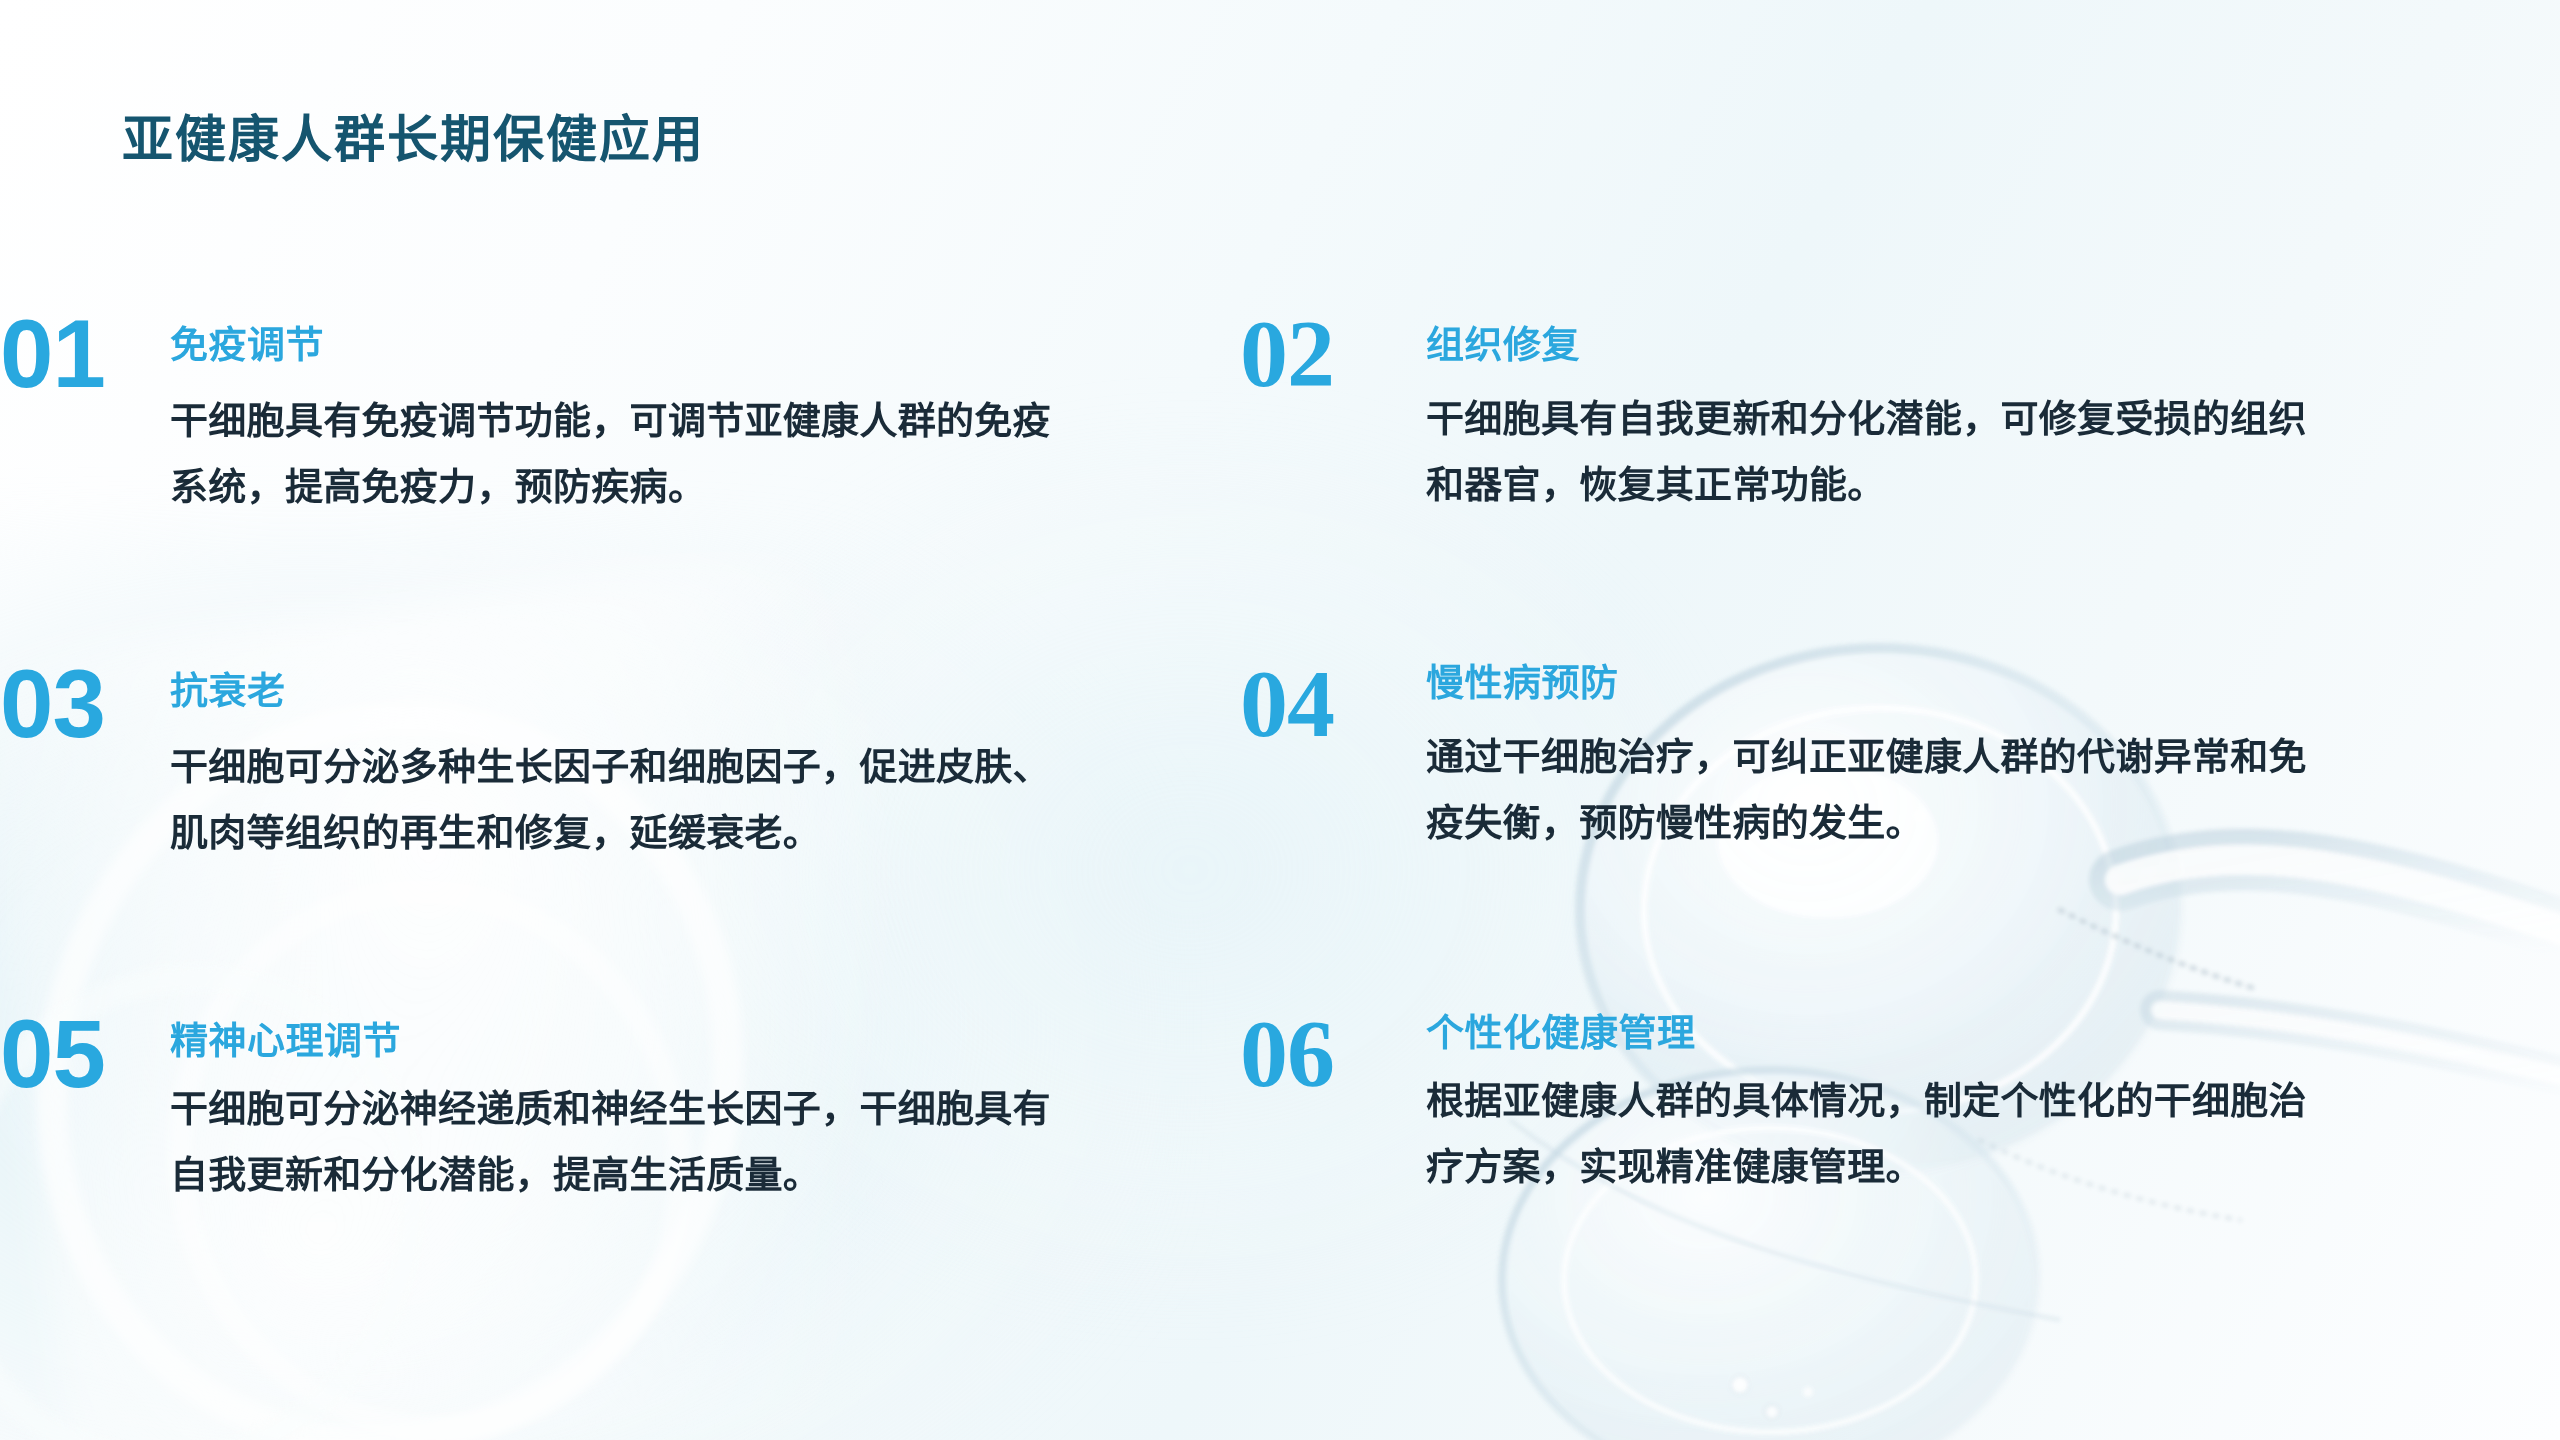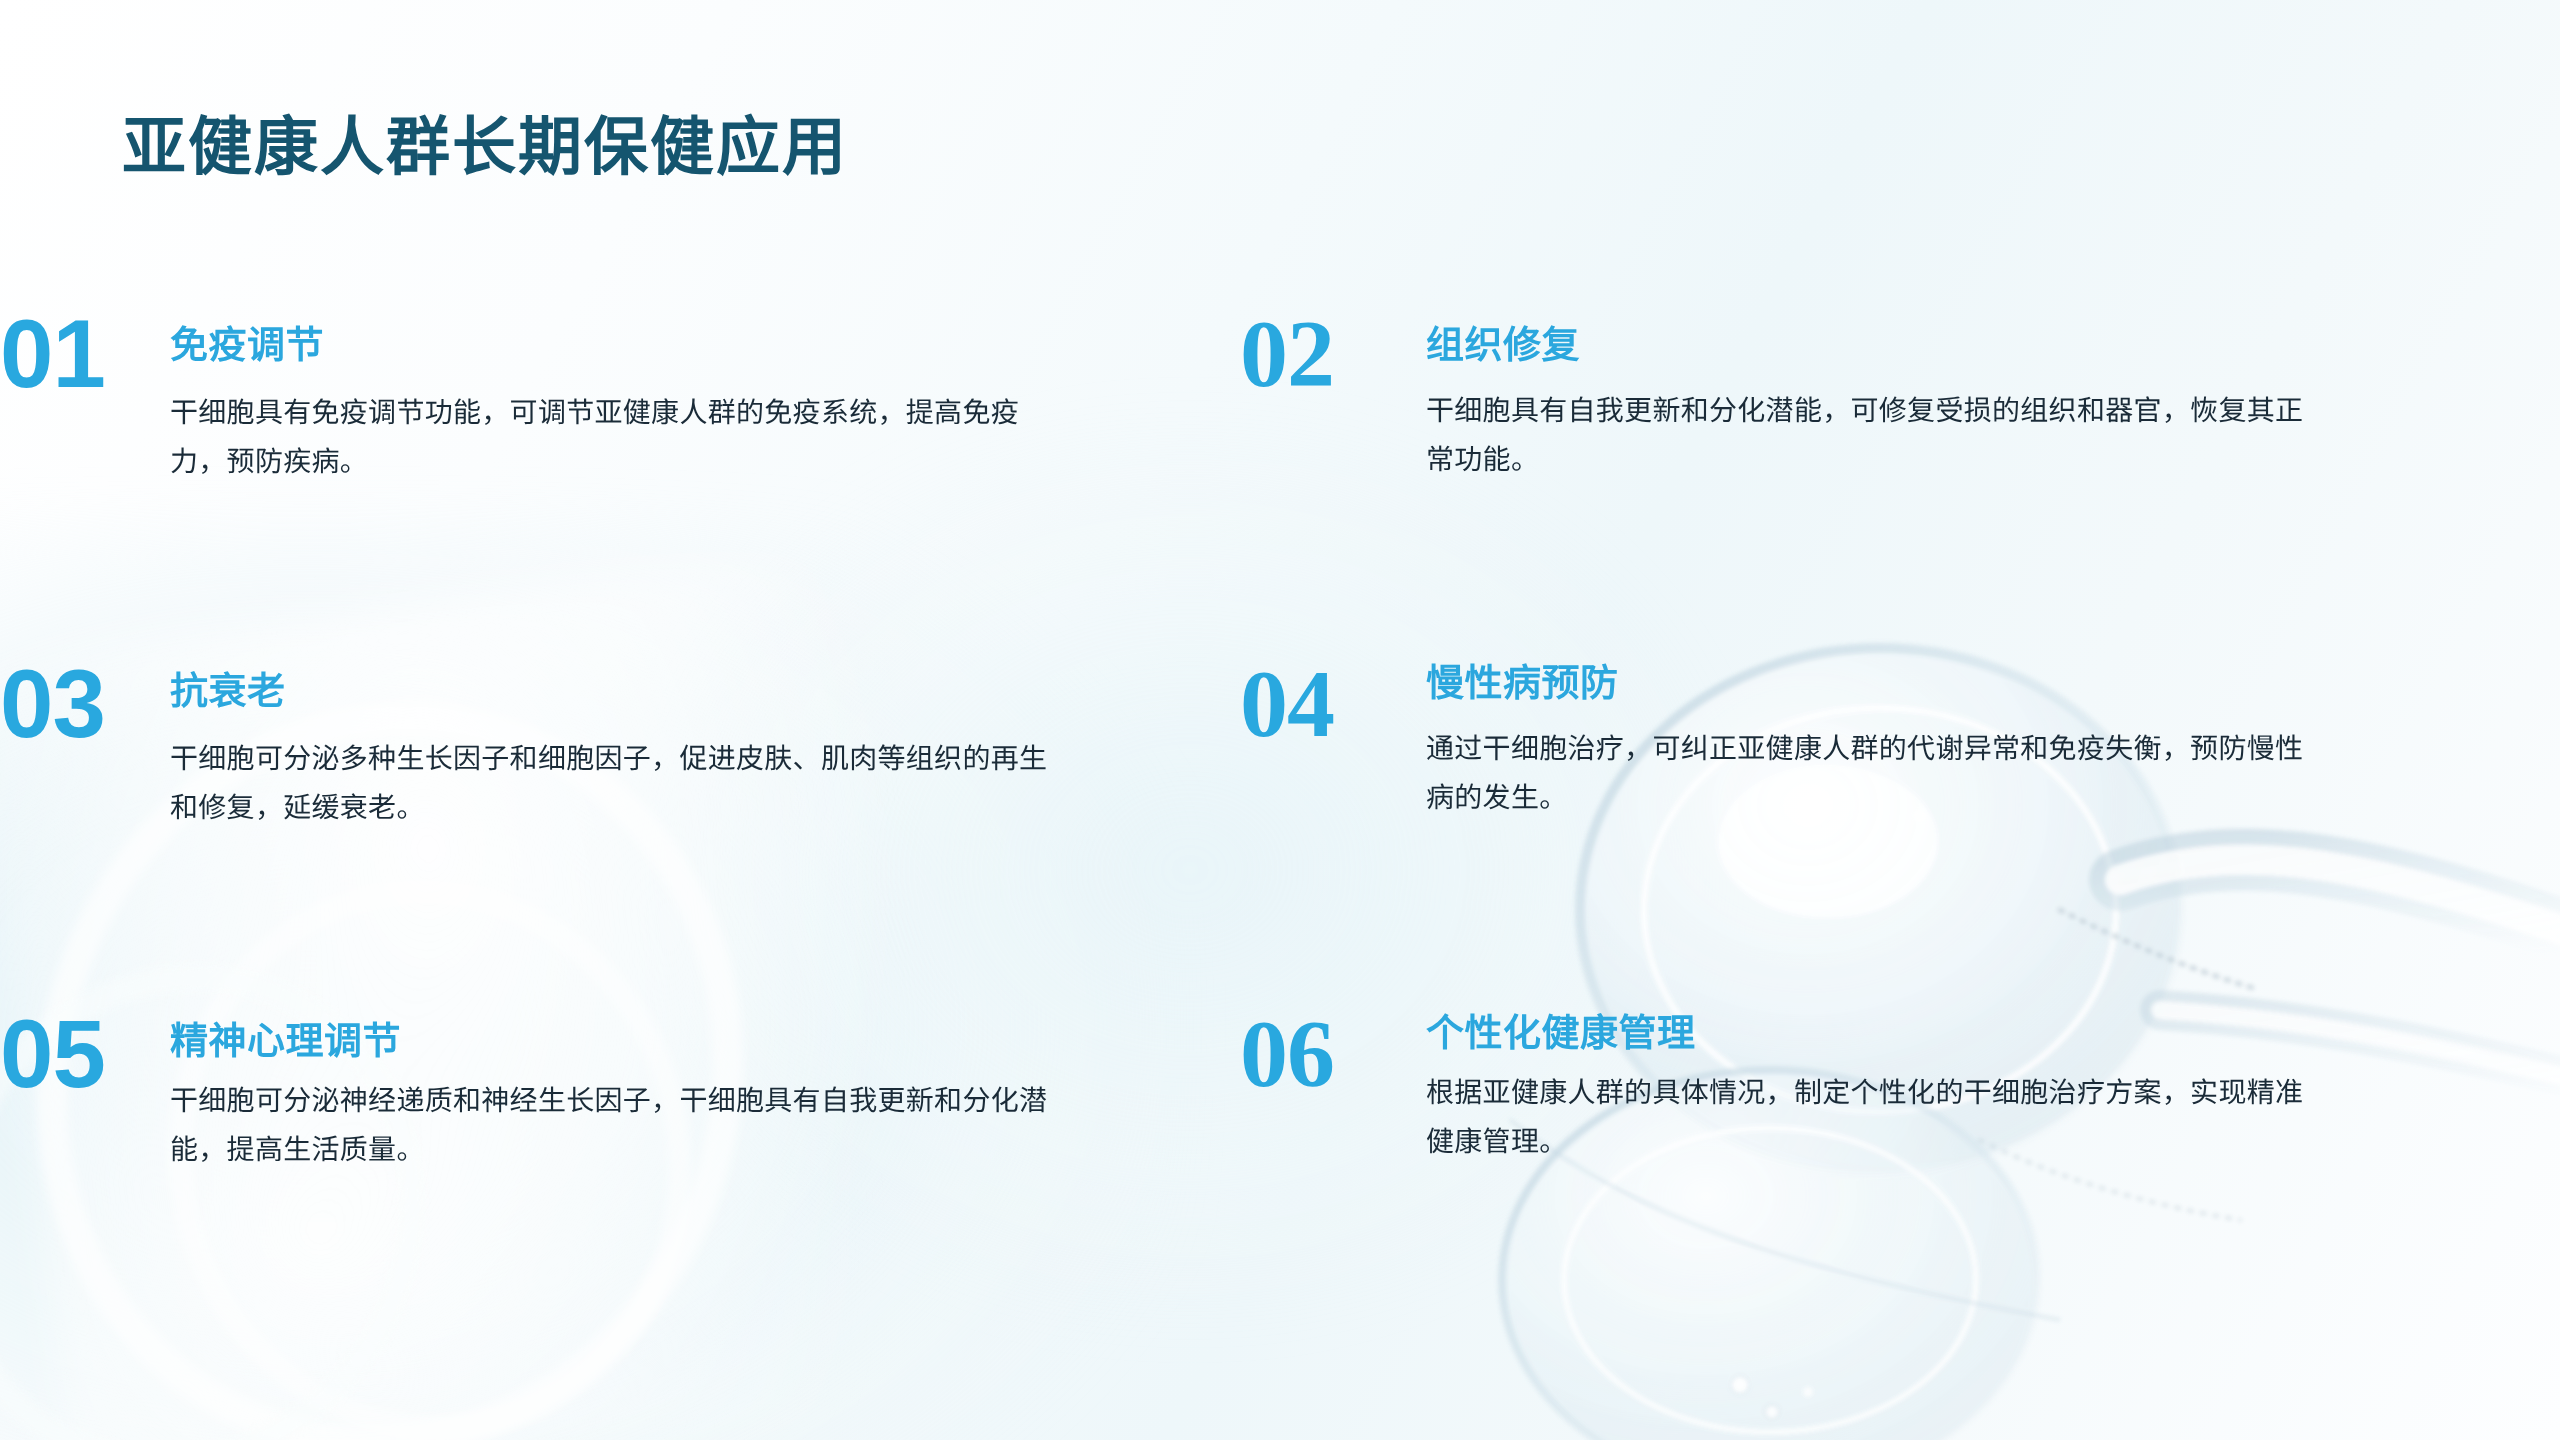--- a/index.html
+++ b/index.html
@@ -98,21 +98,21 @@
     height: 1060px;
     opacity: 0.95;
   }
   .glass-wrap svg { width: 100%; height: 100%; display: block; }
 
   
   .page-title {
     position: absolute;
     left: 122px;
     top: 112px;
-    font-size: 64px;
+    font-size: 51px;
     font-weight: 700;
     letter-spacing: 2px;
     color: #15556f;
     line-height: 1.1;
     white-space: nowrap;
   }
 
   
   .items {
     position: absolute;
@@ -148,22 +148,22 @@
   .item-title {
     font-size: 38px;
     font-weight: 700;
     color: #2ba7de;
     line-height: 1.15;
     letter-spacing: 0.5px;
     margin-bottom: 20px;
   }
 
   .item-desc {
-    font-size: 28px;
-    font-weight: 400;
+    font-size: 38px;
+    font-weight: 700;
     color: #1a2b38;
     line-height: 1.75;
     letter-spacing: 0.3px;
     max-width: 900px;
   }
 
   
   .col-right .item-num { min-width: 186px; font-family: Liberation Serif, serif; }
   .col-right .item-body { padding-top: 6px; }
   .col-right .item-title { margin-bottom: 18px; }

